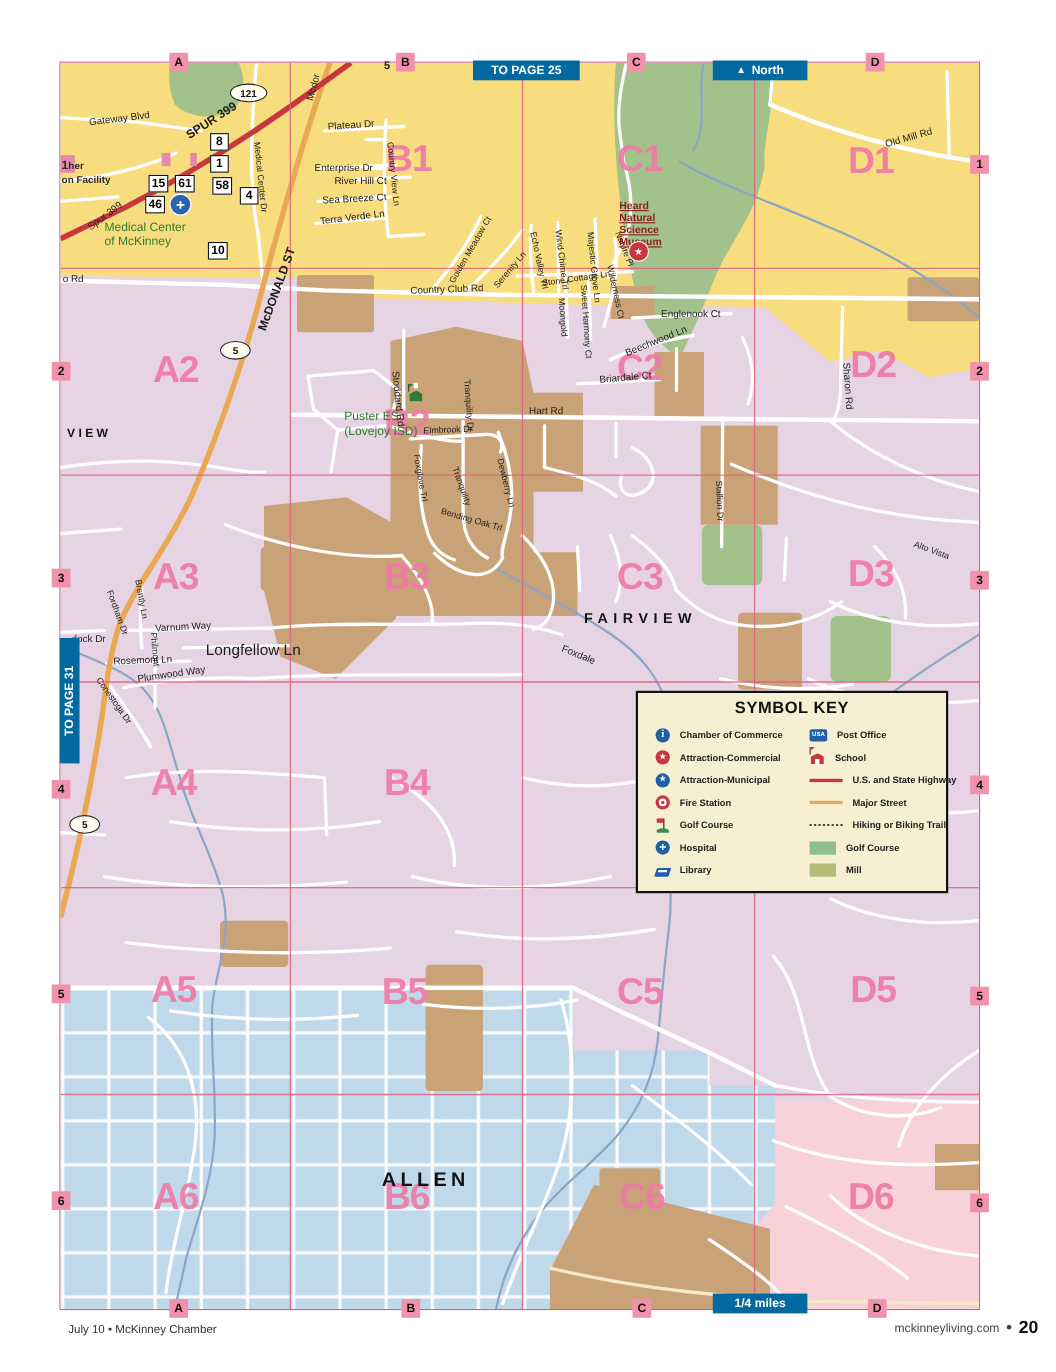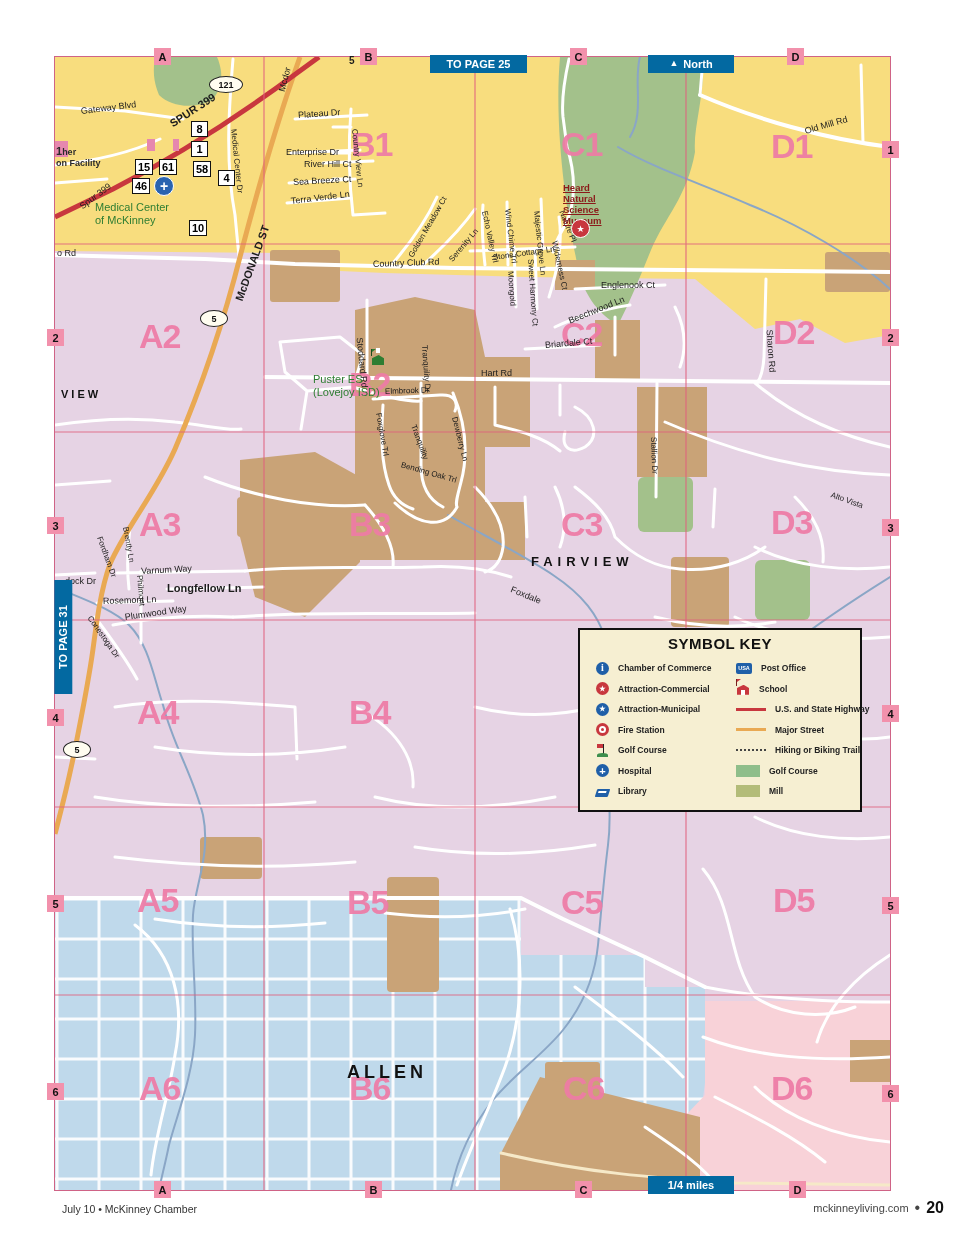--- a/index.html
+++ b/index.html
@@ -364,21 +364,21 @@
     <span class="street" style="left: 358px; top: 364px; transform: rotate(70deg);">Tranquility</span>
     <span class="street" style="left: 323px; top: 352px; transform: rotate(80deg);">Foxglove Trl</span>
     <span class="street" style="left: 346px; top: 404px; transform: rotate(16deg);">Bending Oak Trl</span>
     <span class="street" style="left: 399px; top: 356px; transform: rotate(76deg);">Dewberry Ln</span>
     <span class="street" style="left: 598px; top: 376px; transform: rotate(88deg);">Stallion Dr</span>
     <span class="street" style="left: 776px; top: 434px; transform: rotate(20deg);">Alto Vista</span>
     <span class="street" style="left: 44px; top: 476px; transform: rotate(70deg);">Fordham Dr</span>
     <span class="street" style="left: 70px; top: 466px; transform: rotate(80deg);">Brently Ln</span>
     <span class="street" style="left: 86px; top: 510px; transform: rotate(-3deg); font-size: 9px;">Varnum Way</span>
     <span class="street" style="left: 10px; top: 520px; font-size: 9px;">dock Dr</span>
-    <span class="street" style="left: 112px; top: 526px; font-size: 11px; font-weight: bold;">Longfellow Ln</span>
+    <span class="street" style="left: 132px; top: 526px; font-size: 14px;">Longfellow Ln</span>
     <span class="street" style="left: 48px; top: 540px; transform: rotate(-2deg); font-size: 9px;">Rosemont Ln</span>
     <span class="street" style="left: 84px; top: 514px; transform: rotate(85deg);">Philmont</span>
     <span class="street" style="left: 34px; top: 556px; transform: rotate(55deg);">Conestoga Dr</span>
     <span class="street" style="left: 70px; top: 556px; transform: rotate(-8deg); font-size: 9px;">Plumwood Way</span>
     <span class="street" style="left: 456px; top: 528px; transform: rotate(22deg); font-size: 9px;">Foxdale</span>
     <span class="street b" style="left: 184px; top: 238px; transform: rotate(-70deg); font-size: 11px;">McDONALD ST</span>
     <span class="street" style="left: 178px; top: 68px; transform: rotate(84deg);">Medical Center Dr</span>
     <span class="street b" style="left: 294px; top: -1px; font-size: 10px;">5</span>
     <span class="cell" style="left: 296px; top: 70px;">B1</span>
     <span class="cell" style="left: 506px; top: 70px;">C1</span>

